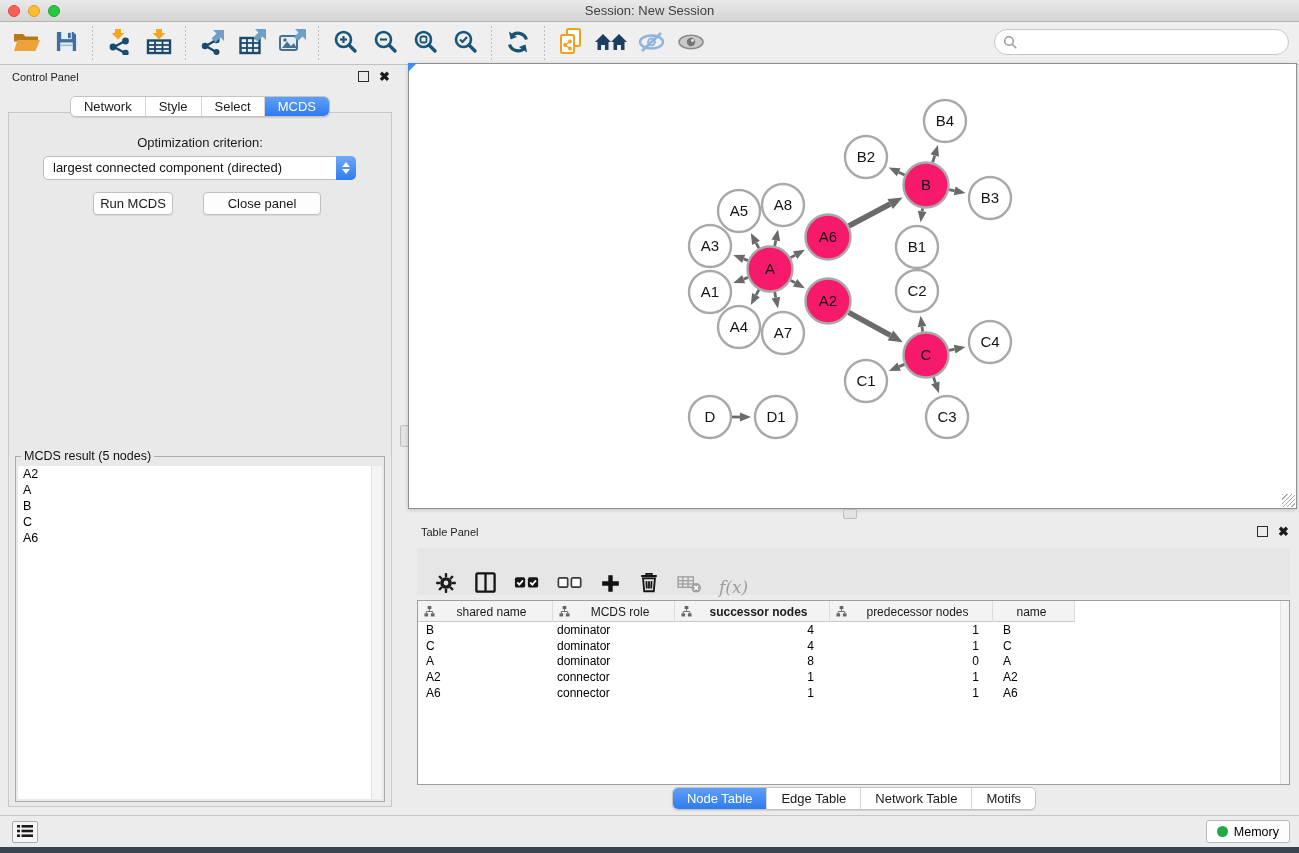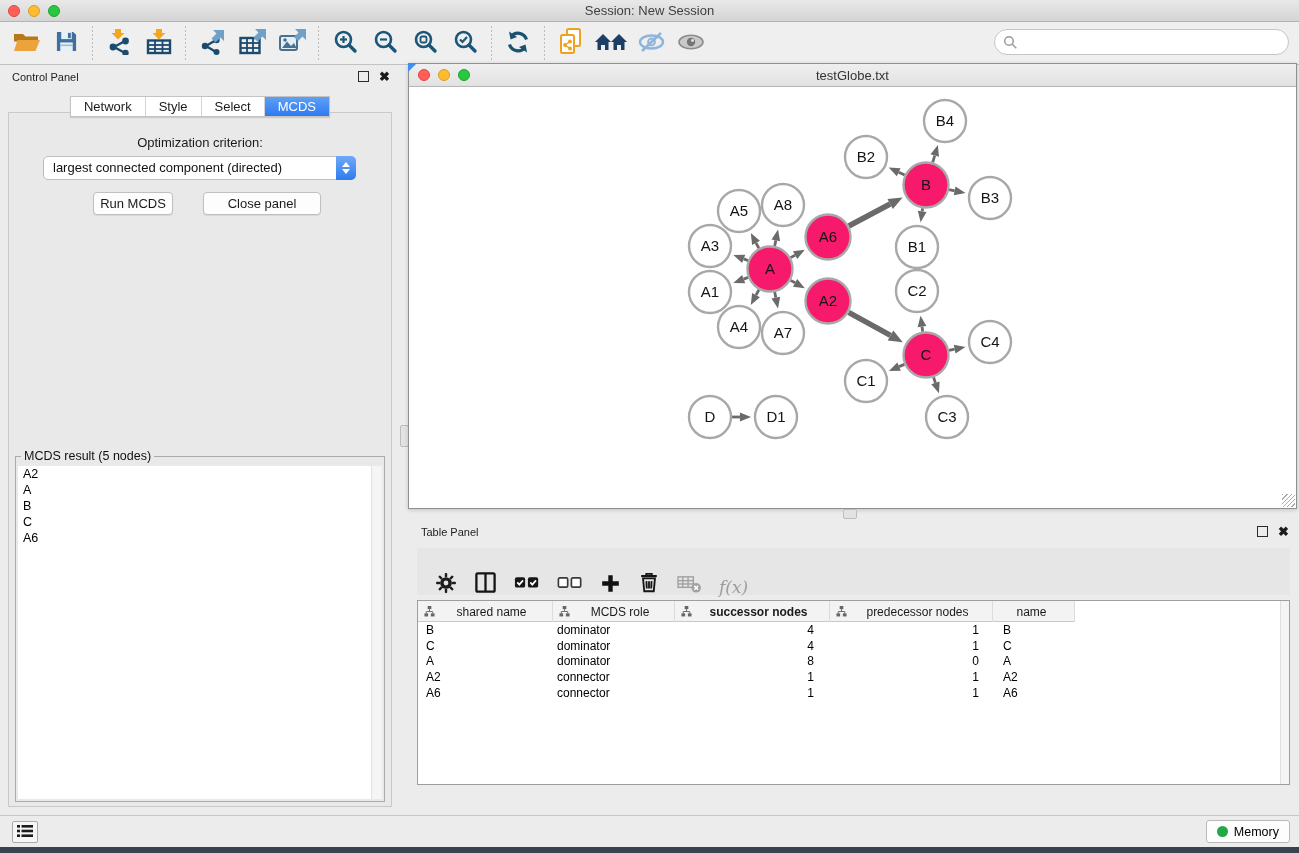--- a/index.html
+++ b/index.html
@@ -30,21 +30,21 @@
   #search-icon { position:absolute; left:9px; top:6px; }
 
   
   #control-panel { position:absolute; left:0; top:65px; width:400px; height:750px; background:#ECECEC; }
   .panel-head { position:absolute; left:0; top:4px; width:100%; height:20px; }
   .panel-head .ptitle { position:absolute; left:12px; top:2px; font-size:11px; color:#1d1d1d; }
   .panel-btns { position:absolute; right:10px; top:2px; display:flex; gap:10px; align-items:center; }
   .float-btn { width:11px; height:11px; border:1.5px solid #2b2b2b; background:transparent; display:inline-block; cursor:pointer; }
   .close-btn { font-size:13px; font-weight:bold; color:#1b1b1b; line-height:11px; cursor:pointer; background:none; border:none; }
 
-  .seg { display:inline-flex; background:#fff; border:1px solid #C3C3C3; border-radius:0;
+  .seg { display:inline-flex; background:#fff; border:1px solid #C3C3C3; border-radius:6px;
     overflow:hidden; box-shadow:0 1px 1px rgba(0,0,0,.12); }
   .seg button { border:none; background:#fff; font-family:"Liberation Sans",sans-serif;
     font-size:13px; padding:2px 0; border-right:1px solid #D5D5D5; color:#1a1a1a; cursor:pointer; }
   .seg button:last-child { border-right:none; }
   .seg button.sel { background:linear-gradient(#5FA0F6,#2E7BF0); color:#fff; }
 
   #cp-tabs { position:absolute; left:0; top:31px; width:100%; text-align:center; z-index:2; }
   #cp-tabs .seg button { padding:2px 13px; }
 
   #cp-body { position:absolute; left:8px; top:47px; width:384px; height:695px;
@@ -349,28 +349,20 @@
     </div>
   </div>
 </div>
 
 <div id="v-splitter">
     <div class="grip"></div>
   </div>
 
 <div id="network-frame">
   <div class="corner"></div>
-  <div id="nf-titlebar">
-    <div class="lights">
-      <span class="light red"></span>
-      <span class="light yellow"></span>
-      <span class="light green"></span>
-    </div>
-    <div class="title">testGlobe.txt</div>
-  </div>
   <div id="network-canvas">
     <svg id="graph-svg" width="887" height="421">
         <line x1="349.92263412710037" y1="161.27460578618783" x2="347.0072919444348" y2="155.82009460571675" stroke="#6A6A6A" stroke-width="2.8"></line>
         <polygon points="341.78443177968046,146.04829171682147 350.8877912865954,153.746034612493 343.12679260227424,157.8941545989405" fill="#6A6A6A"></polygon>
         <line x1="365.67790822081747" y1="158.97029798982174" x2="366.817917931613" y2="153.3579424905205" stroke="#6A6A6A" stroke-width="2.8"></line>
         <polygon points="369.0235018927474,142.49968298955133 371.12986213777407,154.23380615739694 362.50597372545195,152.48207882364403" fill="#6A6A6A"></polygon>
         <line x1="339.0569662434018" y1="173.58850372663738" x2="334.689559912258" y2="171.9143312996989" stroke="#6A6A6A" stroke-width="2.8"></line>
         <polygon points="324.34365293255127,167.94840029081132 336.2644783634408,167.80584838356987 333.1146414610752,176.0228142158279" fill="#6A6A6A"></polygon>
         <line x1="339.0569662434018" y1="190.41149627336262" x2="334.689559912258" y2="192.0856687003011" stroke="#6A6A6A" stroke-width="2.8"></line>
         <polygon points="324.34365293255127,196.05159970918868 333.1146414610752,187.9771857841721 336.2644783634408,196.19415161643013" fill="#6A6A6A"></polygon>
@@ -667,20 +659,28 @@
           <div class="tcell" style="width: 135px; text-align: left; padding-left: 8px;">A6</div>
           <div class="tcell" style="width: 122px; text-align: left; padding-left: 4px;">connector</div>
           <div class="tcell" style="width: 155px; text-align: right; padding-right: 16px;">1</div>
           <div class="tcell" style="width: 163px; text-align: right; padding-right: 14px;">1</div>
           <div class="tcell" style="width: 82px; text-align: left; padding-left: 10px;">A6</div>
         </div>
       </div>
     <div id="nt-scroll"></div>
   </div>
 
+  <div id="tp-tabs">
+    <span class="seg" id="tp-seg">
+        <button class="sel">Node Table</button>
+        <button>Edge Table</button>
+        <button>Network Table</button>
+        <button>Motifs</button>
+      </span>
+  </div>
 </div>
 
 <div id="statusbar">
   <button id="list-btn">
     <span><svg width="16" height="14" viewBox="0 0 16 14">
       <g fill="#1B1B1B">
         <rect x="0" y="1" width="3" height="2.6"></rect>
             <rect x="0" y="5.7" width="3" height="2.6"></rect>
             <rect x="0" y="10.4" width="3" height="2.6"></rect>
         <rect x="4.5" y="1" width="11.5" height="2.6"></rect>

